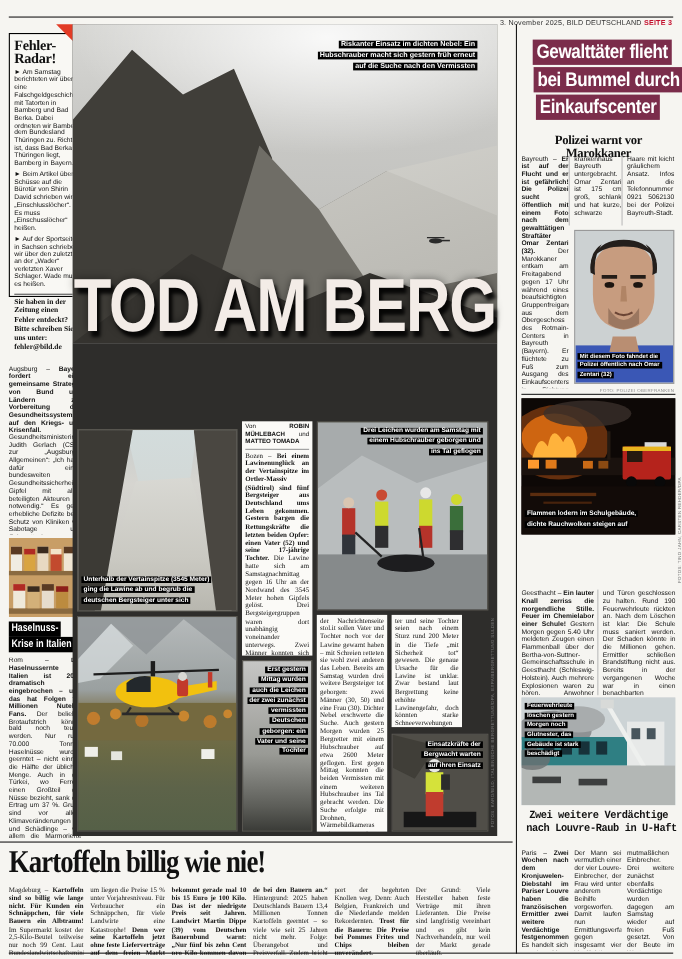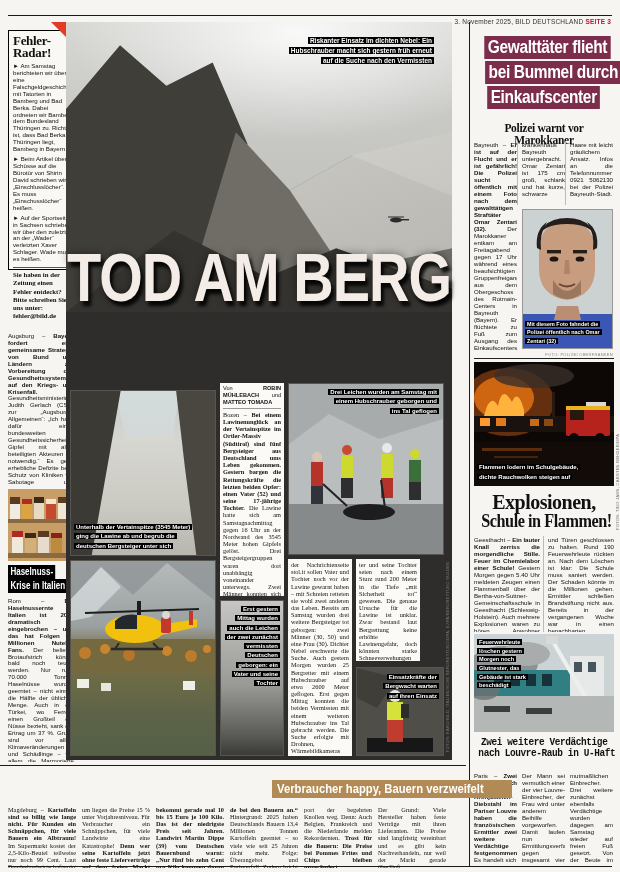--- a/index.html
+++ b/index.html
@@ -355,24 +355,20 @@
       <rect x="0" y="80" width="140" height="44" fill="#120b08"></rect>
       <rect x="8" y="86" width="60" height="3" fill="#7a3c12" opacity=".7"></rect>
       <rect x="20" y="94" width="44" height="2" fill="#5e2e0e" opacity=".7"></rect>
       <rect x="78" y="30" width="3" height="26" fill="#241a12"></rect>
     </svg>
     <div class="abs fire1-cap chips">
       <span class="chip">Flammen lodern im Schulgebäude, dichte Rauchwolken steigen auf</span>
     </div>
   </div>
 
-  <div class="abs expl-head">
-    <span class="l1">Explosionen,</span><br>
-    <span class="l2">Schule in Flammen!</span>
-  </div>
   <div class="abs sch-col1 rtxt just ovh">
     <span>Geesthacht – </span><span class="lead">Ein lauter Knall zerriss die morgendliche Stille. Feuer im Chemielabor einer Schule!</span><span> Gestern Morgen gegen 5.40 Uhr meldeten Zeugen einen Flammenball über der Bertha-von-Suttner-Gemeinschaftsschule in Geesthacht (Schleswig-Holstein). Auch mehrere Explosionen waren zu hören. Anwohner wurden aufgefordert, Fenster</span>
   </div>
   <div class="abs sch-col2 rtxt just ovh">und Türen geschlossen zu halten. Rund 190 Feuerwehrleute rückten an. Nach dem Löschen ist klar: Die Schule muss saniert werden. Der Schaden könnte in die Millionen gehen. Ermittler schließen Brandstiftung nicht aus. Bereits in der vergangenen Woche war in einen benachbarten Unterrichtsraum eingebrochen worden.</div>
 
   <div class="abs fire2">
     <svg width="140" height="98" viewBox="0 0 140 98">
       <rect width="140" height="98" fill="#ccd3d5"></rect>
       <ellipse cx="30" cy="30" rx="34" ry="18" fill="#8e9294"></ellipse>
       <ellipse cx="52" cy="20" rx="24" ry="12" fill="#a8acad"></ellipse>
@@ -407,22 +403,22 @@
     <span class="ln">Zwei weitere Verdächtige</span><br>
     <span class="ln">nach Louvre-Raub in U-Haft</span>
   </div>
   <div class="abs lou-col1 rtxt just ovh">
     <span>Paris – </span><span class="lead">Zwei Wochen nach dem Kronjuwelen-Diebstahl im Pariser Louvre haben die französischen Ermittler zwei weitere Verdächtige festgenommen.</span><span> Es handelt sich um einen Mann (37) und seine Partnerin (38) aus Paris.</span>
   </div>
   <div class="abs lou-col2 rtxt just ovh">Der Mann sei vermutlich einer der vier Louvre-Einbrecher, der Frau wird unter anderem Beihilfe vorgeworfen. Damit laufen nun Ermittlungsverfahren gegen insgesamt vier Verdächtige, darunter vermutlich drei der</div>
   <div class="abs lou-col3 rtxt just ovh">mutmaßlichen Einbrecher. Drei weitere zunächst ebenfalls Verdächtige wurden dagegen am Samstag wieder auf freien Fuß gesetzt. Von der Beute im Wert von geschätzt 88 Mio. Euro fehlt weiterhin jede Spur.</div>
 
   <div class="abs midline"></div>
-  <div class="abs pot-band">
-    <span class="in">Verbraucher happy, Bauern verzweifelt</span>
+  <div class="abs pot-head">
+    <span class="in">Kartoffeln billig wie nie!</span>
   </div>
   <div class="abs pot-col just ovh" style="left:8px;">
     <span>Magdeburg – </span><span class="lead">Kartoffeln sind so billig wie lange nicht. Für Kunden ein Schnäppchen, für viele Bauern ein Albtraum!</span><span> Im Supermarkt kostet der 2,5-Kilo-Beutel teilweise nur noch 99 Cent. Laut Bundeslandwirtschaftsministeri-</span>
   </div>
   <div class="abs pot-col just ovh" style="left:82px;">
     <span>um liegen die Preise 15 % unter Vorjahresniveau. Für Verbraucher ein Schnäppchen, für viele Landwirte eine Katastrophe! </span><span class="lead">Denn wer seine Kartoffeln jetzt ohne feste Lieferverträge auf dem freien Markt verkauft,</span>
   </div>
   <div class="abs pot-col just ovh" style="left:156px;">
     <span class="lead">bekommt gerade mal 10 bis 15 Euro je 100 Kilo. Das ist der niedrigste Preis seit Jahren. Landwirt Martin Dippe (39) vom Deutschen Bauernbund warnt: „Nur fünf bis zehn Cent pro Kilo kommen davon am En-</span>
   </div>

